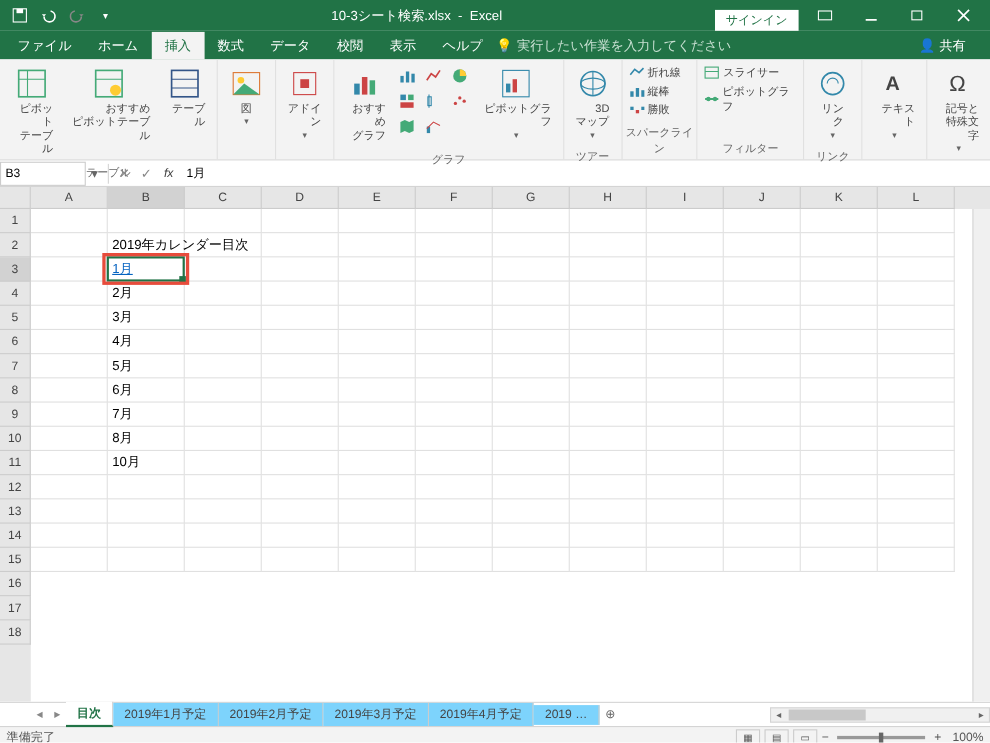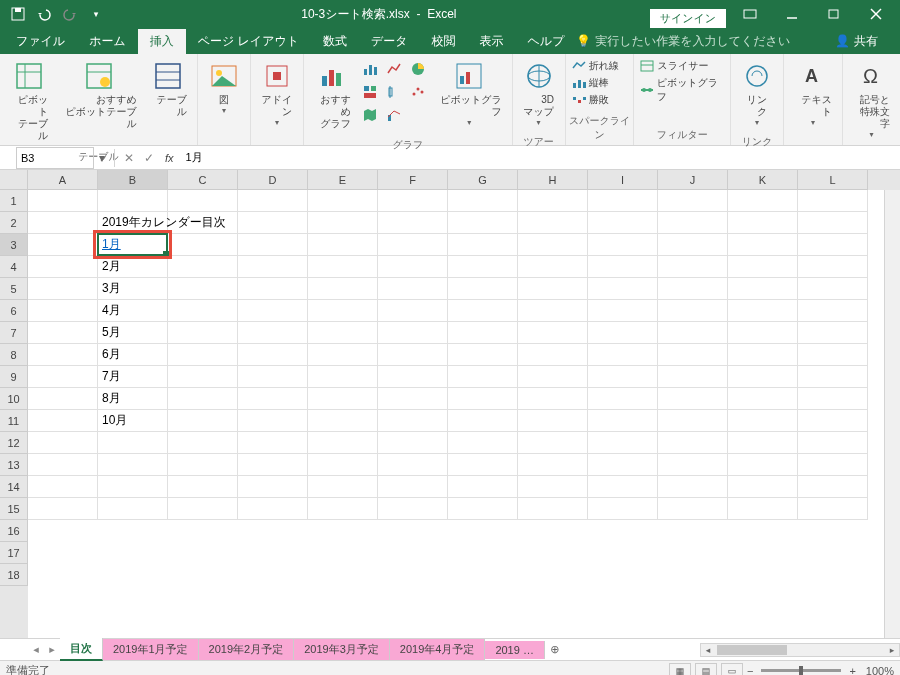--- a/index.html
+++ b/index.html
@@ -26,21 +26,21 @@
 .ribbon-btn-lg { display: flex; flex-direction: column; align-items: center; justify-content: flex-start; padding: 2px 4px; cursor: pointer; min-width: 40px; }
 .ribbon-btn-lg .icon { width: 32px; height: 32px; display: flex; align-items: center; justify-content: center; }
 .ribbon-btn-lg .lbl { font-size: 10px; color: #444; text-align: right; line-height: 1.2; margin-top: 2px; }
 .ribbon-stack { display: flex; flex-direction: column; gap: 1px; }
 .ribbon-row { display: flex; gap: 2px; }
 .ribbon-btn-sm { width: 22px; height: 22px; display: flex; align-items: center; justify-content: center; cursor: pointer; }
 .ribbon-mini { display: flex; align-items: center; gap: 3px; font-size: 10px; color: #444; padding: 1px 0; cursor: pointer; }
 .drop-arrow { font-size: 8px; color: #666; }
 
 .formula-bar { height: 24px; background: #fff; border-bottom: 1px solid #d4d4d4; display: flex; align-items: center; }
-.name-box { width: 78px; height: 22px; border: 1px solid #ccc; margin-left: 16px; display: flex; align-items: center; padding: 0 4px; font-size: 11px; }
+.name-box { width: 78px; height: 22px; border: 1px solid #ccc; margin-left: 0; display: flex; align-items: center; padding: 0 4px; font-size: 11px; }
 .name-box-drop { width: 16px; text-align: center; color: #666; cursor: pointer; }
 .fb-sep { width: 1px; height: 18px; background: #d4d4d4; margin: 0 4px; }
 .fb-btn { width: 20px; height: 20px; display: flex; align-items: center; justify-content: center; color: #888; cursor: pointer; }
 .fx-label { font-style: italic; font-size: 11px; color: #444; padding: 0 6px; }
 .formula-input { flex: 1; padding: 0 6px; font-size: 11px; }
 
 .sheet-area { position: relative; height: 468px; display: flex; flex-direction: column; }
 .col-headers { height: 20px; display: flex; background: #e6e6e6; }
 .row-hdr-spacer { width: 28px; border-right: 1px solid #ccc; border-bottom: 1px solid #ccc; background: #e6e6e6; }
 .col-hdr { width: 70px; border-right: 1px solid #ccc; border-bottom: 1px solid #ccc; text-align: center; font-size: 11px; color: #444; line-height: 20px; cursor: pointer; }
@@ -53,21 +53,21 @@
 .cell-row { display: flex; height: 22px; }
 .cell { width: 70px; height: 22px; border-right: 1px solid #e0e0e0; border-bottom: 1px solid #e0e0e0; font-size: 12px; padding: 2px 4px; overflow: visible; white-space: nowrap; }
 .cell.link { color: #0563c1; text-decoration: underline; }
 .active-cell { position: absolute; border: 2px solid #217346; pointer-events: none; }
 .active-cell::after { content: ""; position: absolute; right: -3px; bottom: -3px; width: 6px; height: 6px; background: #217346; }
 .red-highlight { position: absolute; border: 3px solid #e74c3c; pointer-events: none; }
 .vscroll { width: 16px; background: #f0f0f0; border-left: 1px solid #d4d4d4; }
 
 .sheet-tabs-bar { height: 22px; background: #fff; border-top: 1px solid #d4d4d4; display: flex; align-items: center; font-size: 11px; }
 .tab-nav-btn { width: 16px; text-align: center; color: #888; cursor: pointer; }
-.sheet-tab { padding: 3px 10px; border-right: 1px solid #ccc; cursor: pointer; color: #444; background: #f9a8d4; }
+.sheet-tab { padding: 3px 10px; border-right: 1px solid #ccc; cursor: pointer; color: #444; background: #7dd3fc; }
 .sheet-tab.active { background: #fff; color: #217346; border-bottom: 2px solid #217346; font-weight: bold; }
 .add-sheet { width: 20px; text-align: center; color: #666; cursor: pointer; }
 .hscroll-track { flex: 0 0 200px; margin-left: auto; height: 14px; background: #f0f0f0; border: 1px solid #d4d4d4; display: flex; align-items: center; }
 .hscroll-btn { width: 14px; text-align: center; color: #666; cursor: pointer; font-size: 9px; }
 .hscroll-thumb { width: 70px; height: 10px; background: #c8c8c8; margin-left: 2px; }
 
 .status-bar { height: 20px; background: #f3f3f3; border-top: 1px solid #d4d4d4; display: flex; align-items: center; font-size: 11px; color: #555; padding: 0 6px; }
 .status-right { margin-left: auto; display: flex; align-items: center; gap: 4px; }
 .view-btn { width: 22px; height: 16px; border: 1px solid #ccc; display: flex; align-items: center; justify-content: center; cursor: pointer; font-size: 9px; }
 .zoom-slider { width: 80px; height: 3px; background: #999; position: relative; margin: 0 4px; }
@@ -126,21 +126,20 @@
           <line x1="11" y1="1" x2="1" y2="11" stroke="#fff" stroke-width="1.5"></line>
         </svg>
       </div>
   </div>
 </div>
 
 <div class="menu-bar">
   <div class="menu-item">ファイル</div>
   <div class="menu-item">ホーム</div>
   <div class="menu-item active">挿入</div>
-  <div class="menu-item">ページ レイアウト</div>
   <div class="menu-item">数式</div>
   <div class="menu-item">データ</div>
   <div class="menu-item">校閲</div>
   <div class="menu-item">表示</div>
   <div class="menu-item">ヘルプ</div>
   <div class="tell-me">
     <span>💡</span>
     <span>実行したい作業を入力してください</span>
   </div>
   <div class="menu-right">

